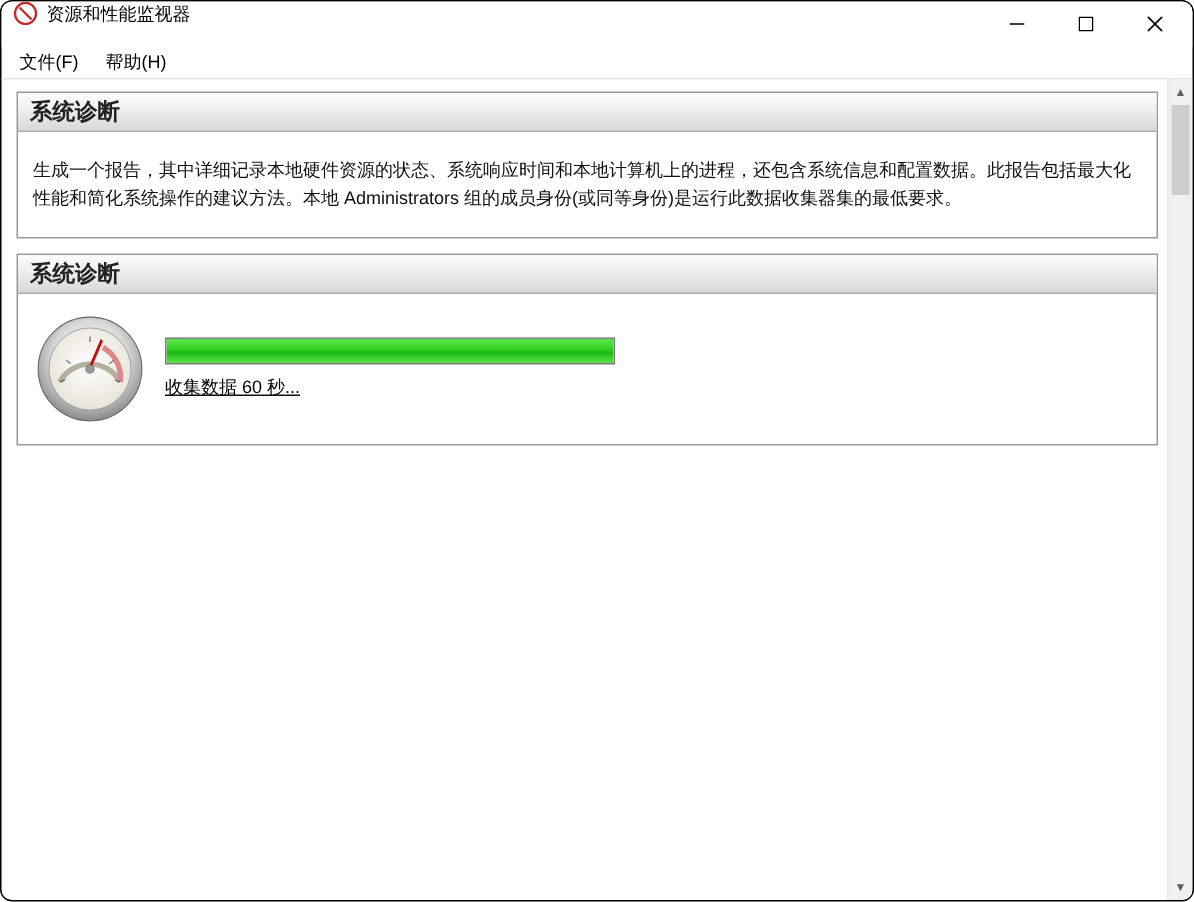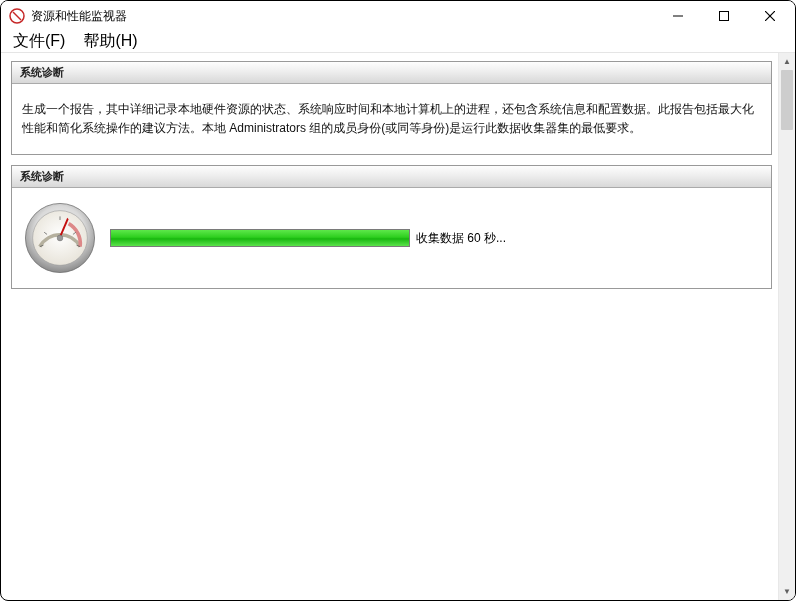--- a/index.html
+++ b/index.html
@@ -12,21 +12,21 @@
       overflow: hidden;
       border: 1px solid #000;
       border-radius: 8px;
       display: flex;
       flex-direction: column;
     }
     
     .titlebar {
       height: 30px;
       display: flex;
-      align-items: center;
+      align-items: flex-start;
       padding: 0 2px 0 8px;
       background: #fff;
     }
     .titlebar .app-icon {
       width: 16px; height: 16px;
       margin-right: 6px;
       display: inline-flex;
       align-items: center;
       justify-content: center;
     }
@@ -46,21 +46,21 @@
     .menubar {
       height: 22px;
       display: flex;
       align-items: center;
       padding: 0 6px;
       border-bottom: 1px solid #e5e5e5;
       gap: 6px;
     }
     .menu-item {
       padding: 2px 6px;
-      font-size: 16px;
+      font-size: 12px;
       cursor: default;
     }
     
     .content-wrapper {
       flex: 1;
       display: flex;
       overflow: hidden;
     }
     .content {
       flex: 1;
@@ -96,21 +96,21 @@
     .panel {
       border: 1px solid #999;
       margin-bottom: 10px;
       background: #fff;
     }
     .panel-header {
       background: linear-gradient(to bottom, #fdfdfd 0%, #f0f0f0 40%, #d8d8d8 100%);
       border-bottom: 1px solid #aaa;
       padding: 3px 8px;
       font-weight: bold;
-      font-size: 11px;
+      font-size: 15px;
       color: #222;
     }
     .panel-body {
       padding: 16px 10px;
       font-size: 12px;
       color: #111;
       line-height: 1.6;
     }
     .panel-body.report {
       display: flex;
@@ -121,22 +121,23 @@
     
     .gauge {
       width: 72px; height: 72px;
       position: relative;
       flex-shrink: 0;
     }
     
     .progress-container {
       flex: 1;
       display: flex;
-      flex-direction: row;
+      flex-direction: column;
       gap: 6px;
+      text-decoration: underline;
     }
     .progress {
       width: 300px;
       height: 18px;
       border: 1px solid #7a7a7a;
       background: linear-gradient(to bottom, #eee, #fff);
       position: relative;
       overflow: hidden;
     }
     .progress-fill {

